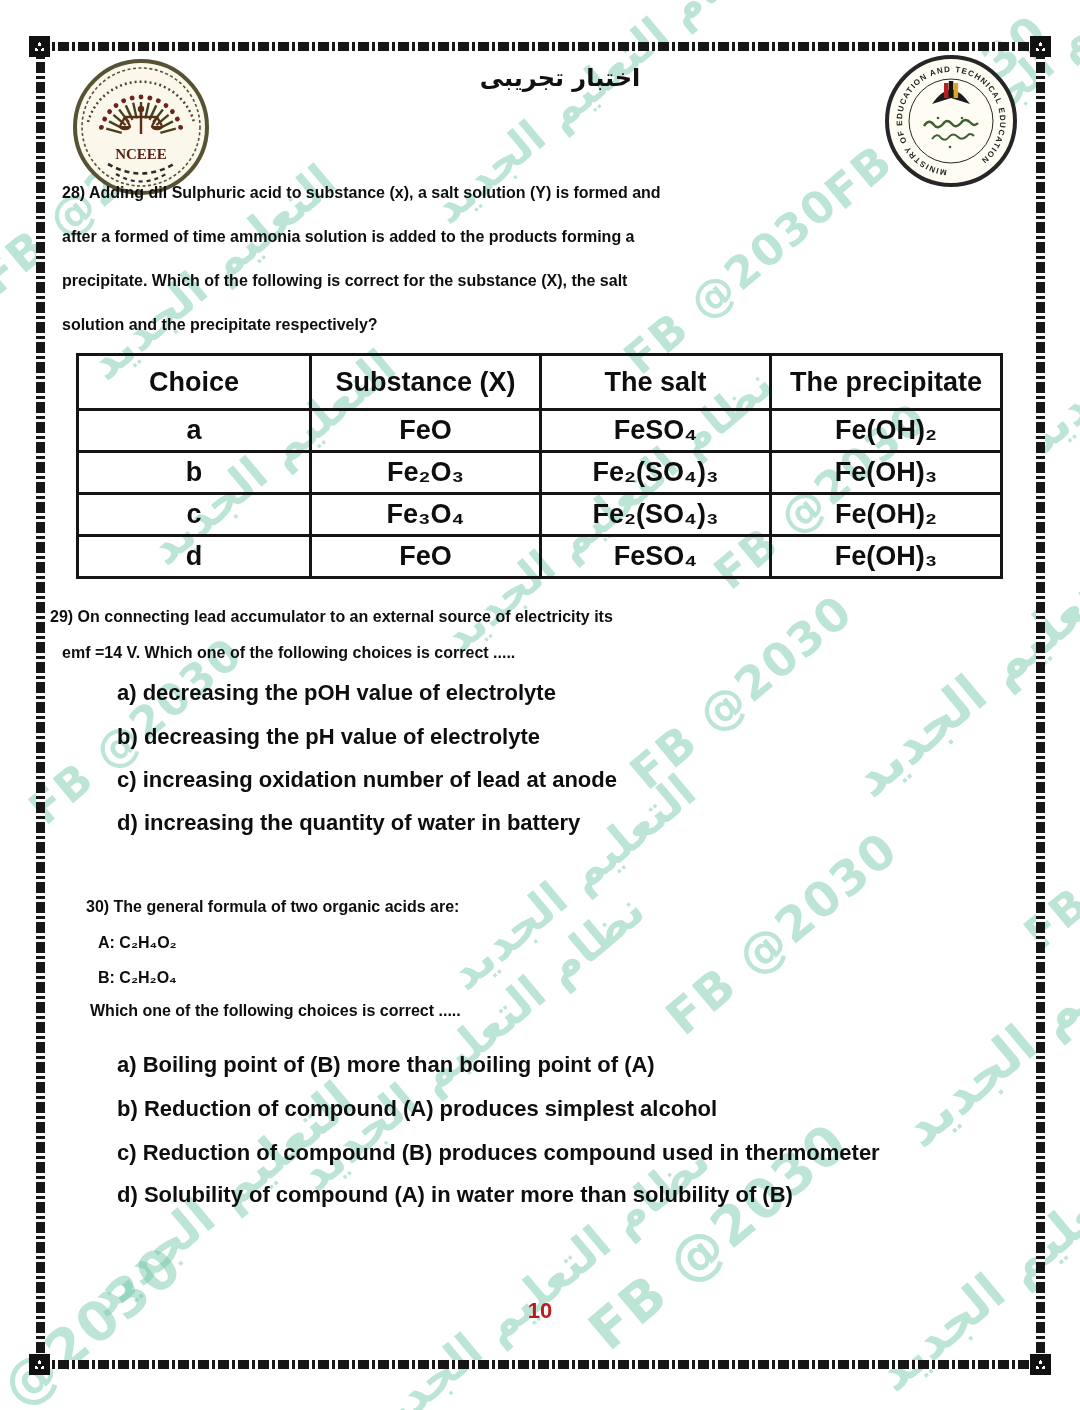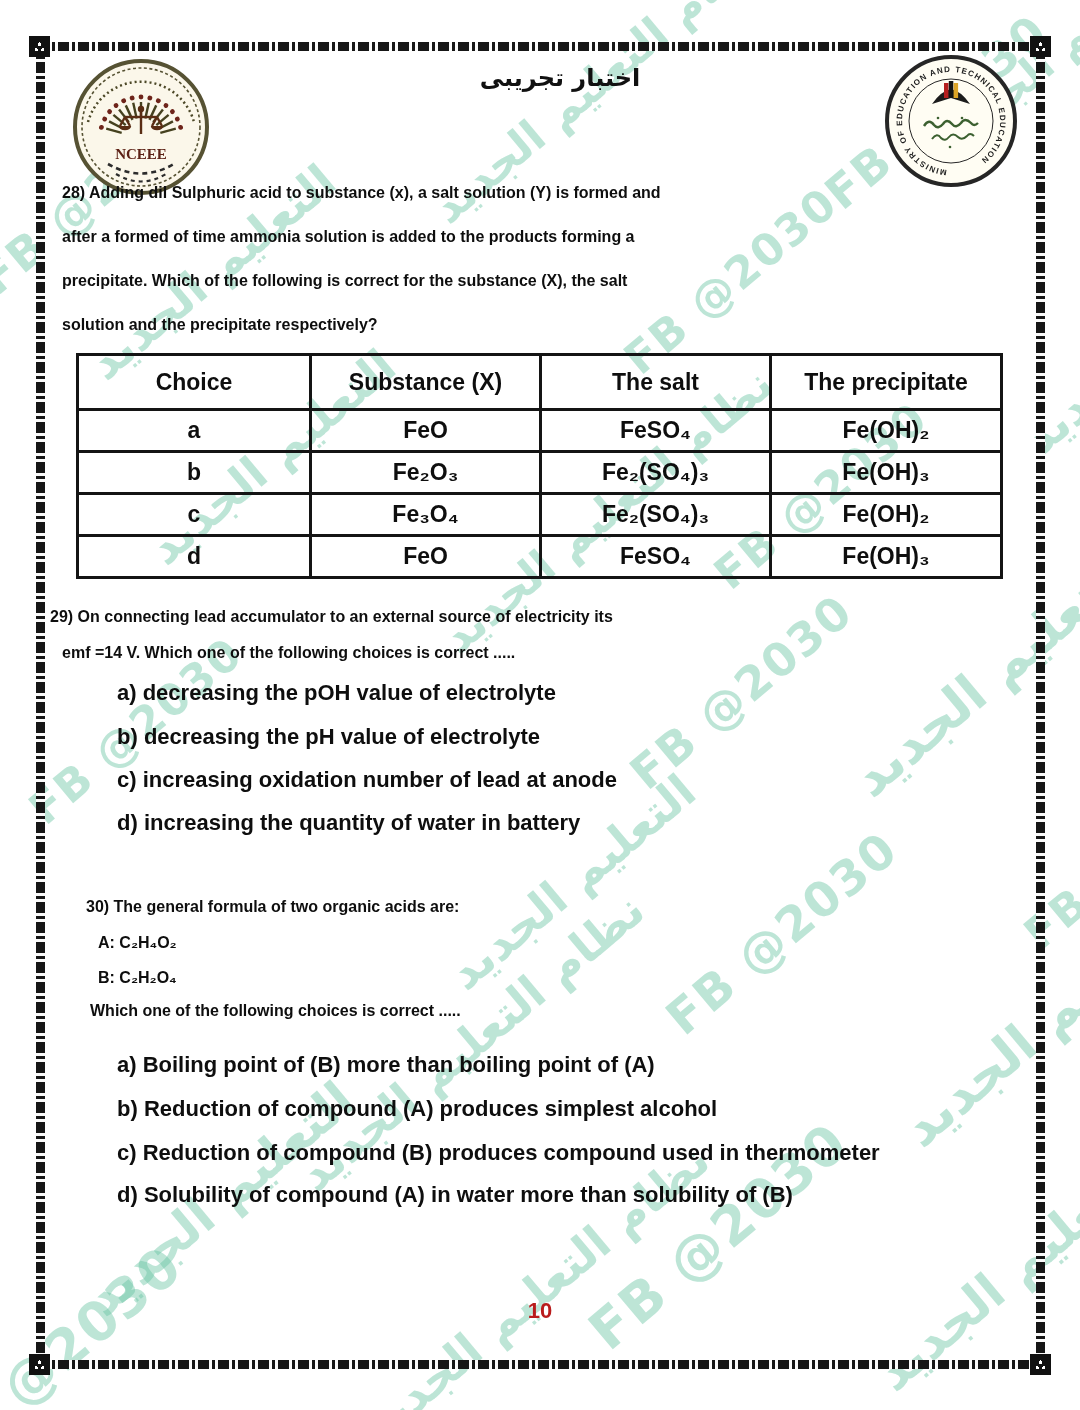--- a/index.html
+++ b/index.html
@@ -21,21 +21,21 @@
   .wm{position:absolute;color:#63c2a0;opacity:.42;font-weight:bold;white-space:nowrap;
       transform:rotate(-40deg);letter-spacing:2px;z-index:1;font-family:"DejaVu Sans",sans-serif;}
   
   .content{position:absolute;inset:0;z-index:2;}
   .q-line{position:absolute;font-size:16px;font-weight:bold;color:#0e0e0e;white-space:nowrap;}
   .opt-line{position:absolute;font-size:22px;font-weight:bold;color:#0e0e0e;white-space:nowrap;}
   .ar-title{position:absolute;left:300px;width:520px;text-align:center;direction:rtl;
       font-weight:bold;color:#111;font-family:"DejaVu Sans",sans-serif;}
   .exam-table{position:absolute;left:76px;top:353px;border-collapse:collapse;table-layout:fixed;}
   .exam-table th,.exam-table td{border:3px solid #141414;text-align:center;vertical-align:middle;
-      font-weight:bold;color:#0e0e0e;font-size:23px;padding:0;}
+      font-weight:bold;color:#0e0e0e;font-size:27px;padding:0;}
   .exam-table th{height:52px;}
   .exam-table td{height:39px;}
   .page-num{position:absolute;left:0;top:1298px;width:1080px;text-align:center;
       font-size:22px;font-weight:bold;color:#b91c1c;}
   .logo{position:absolute;}
 </style>
 </head>
 <body>
 
 <div class="page">

